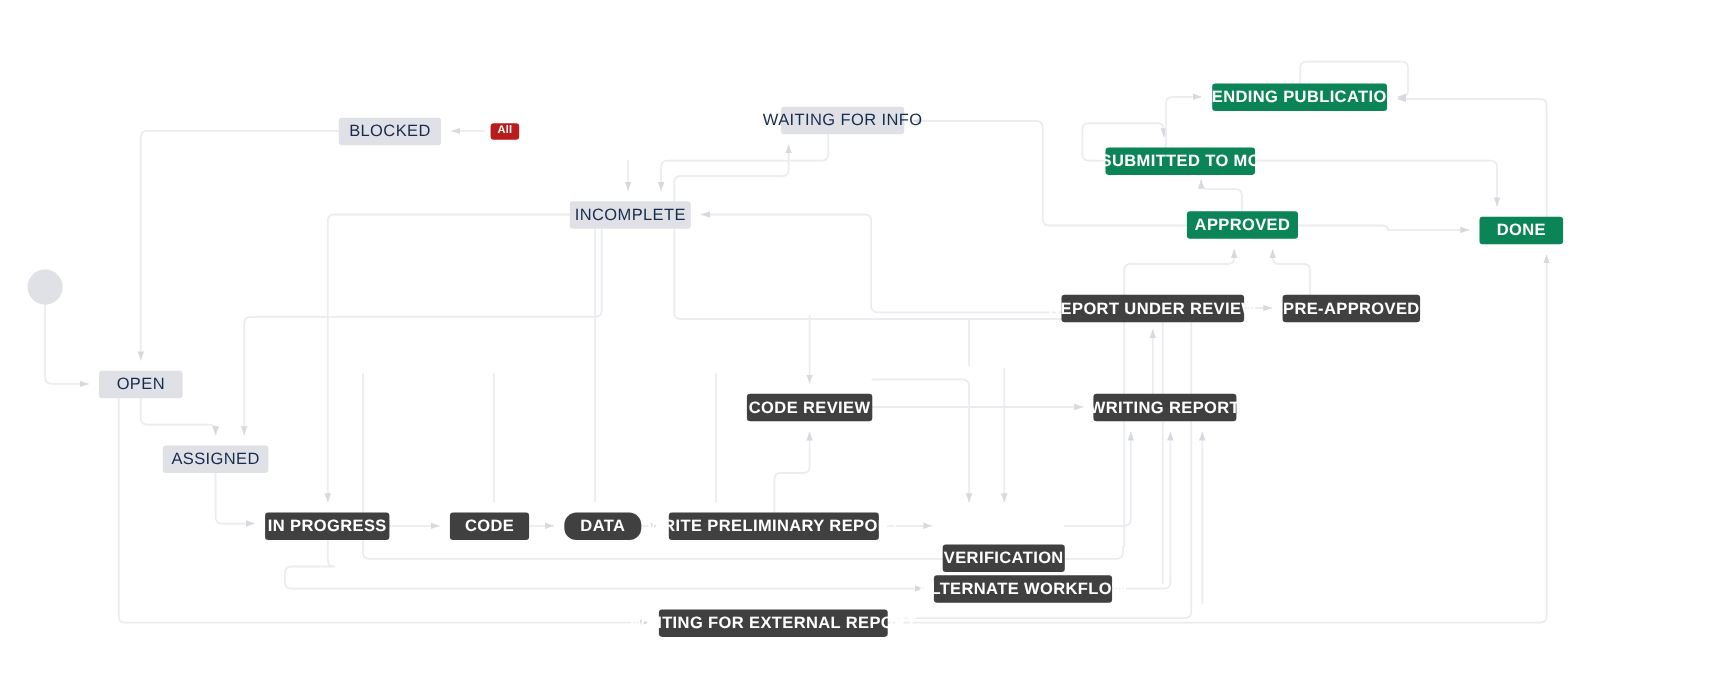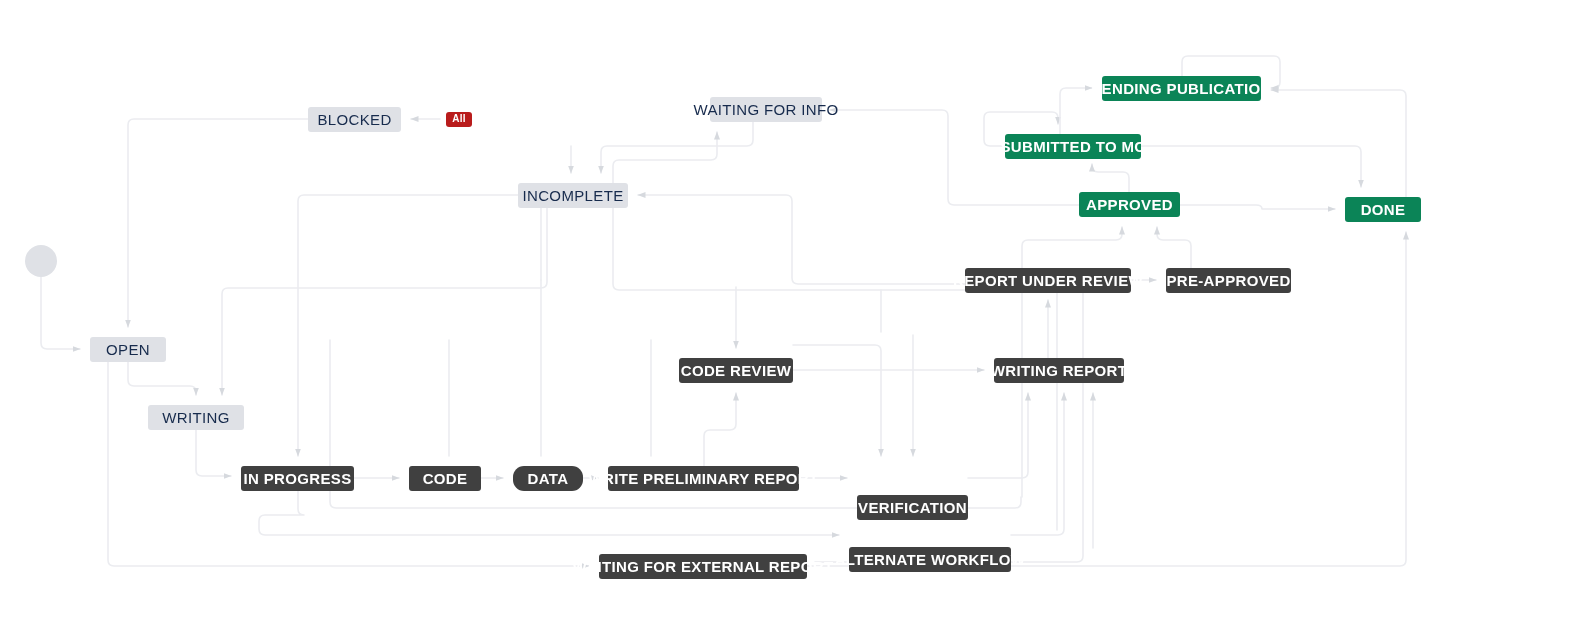--- a/index.html
+++ b/index.html
@@ -195,31 +195,31 @@
 
   <div class="start-node" style="left: 25px; top: 245px; width: 32px; height: 32px;"></div>
 
   <div class="badge" style="left: 446px; top: 112px; min-width: 26px; height: 15px;">All</div>
 
   <div id="node-host">
       <div class="node status-todo" style="left: 308px; top: 107px; width: 93px; height: 25px;">BLOCKED</div>
       <div class="node status-todo" style="left: 687px; top: 97px; width: 112px; height: 25px; margin-left: 23px;">WAITING FOR INFO</div>
       <div class="node status-todo" style="left: 518px; top: 183px; width: 110px; height: 25px;">INCOMPLETE</div>
       <div class="node status-todo" style="left: 90px; top: 337px; width: 76px; height: 25px;">OPEN</div>
-      <div class="node status-todo" style="left: 148px; top: 405px; width: 96px; height: 25px;">WRITING</div>
+      <div class="node status-todo" style="left: 148px; top: 405px; width: 96px; height: 25px;">ASSIGNED</div>
       <div class="node status-done" style="left: 1102px; top: 76px; width: 159px; height: 25px;">PENDING PUBLICATION</div>
       <div class="node status-done" style="left: 1005px; top: 134px; width: 136px; height: 25px;">SUBMITTED TO MC</div>
       <div class="node status-done" style="left: 1079px; top: 192px; width: 101px; height: 25px;">APPROVED</div>
       <div class="node status-done" style="left: 1345px; top: 197px; width: 76px; height: 25px;">DONE</div>
       <div class="node status-inprogress" style="left: 965px; top: 268px; width: 166px; height: 25px;">REPORT UNDER REVIEW</div>
       <div class="node status-inprogress" style="left: 1166px; top: 268px; width: 125px; height: 25px;">PRE-APPROVED</div>
       <div class="node status-inprogress" style="left: 679px; top: 358px; width: 114px; height: 25px;">CODE REVIEW</div>
       <div class="node status-inprogress" style="left: 994px; top: 358px; width: 130px; height: 25px;">WRITING REPORT</div>
       <div class="node status-inprogress" style="left: 241px; top: 466px; width: 113px; height: 25px;">IN PROGRESS</div>
       <div class="node status-inprogress" style="left: 409px; top: 466px; width: 72px; height: 25px;">CODE</div>
       <div class="node status-inprogress" style="left: 513px; top: 466px; width: 70px; height: 25px; border-radius: 11px;">DATA</div>
       <div class="node status-inprogress" style="left: 608px; top: 466px; width: 191px; height: 25px;">WRITE PRELIMINARY REPORT</div>
       <div class="node status-inprogress" style="left: 857px; top: 466px; width: 111px; height: 25px; margin-top: 29px;">VERIFICATION</div>
-      <div class="node status-inprogress" style="left: 849px; top: 523px; width: 162px; height: 25px; margin-top: 24px;">ALTERNATE WORKFLOW</div>
+      <div class="node status-inprogress" style="left: 849px; top: 523px; width: 162px; height: 25px;">ALTERNATE WORKFLOW</div>
       <div class="node status-inprogress" style="left: 599px; top: 554px; width: 208px; height: 25px;">WAITING FOR EXTERNAL REPORT</div>
     </div>
 
 </div>
 
 </body></html>

